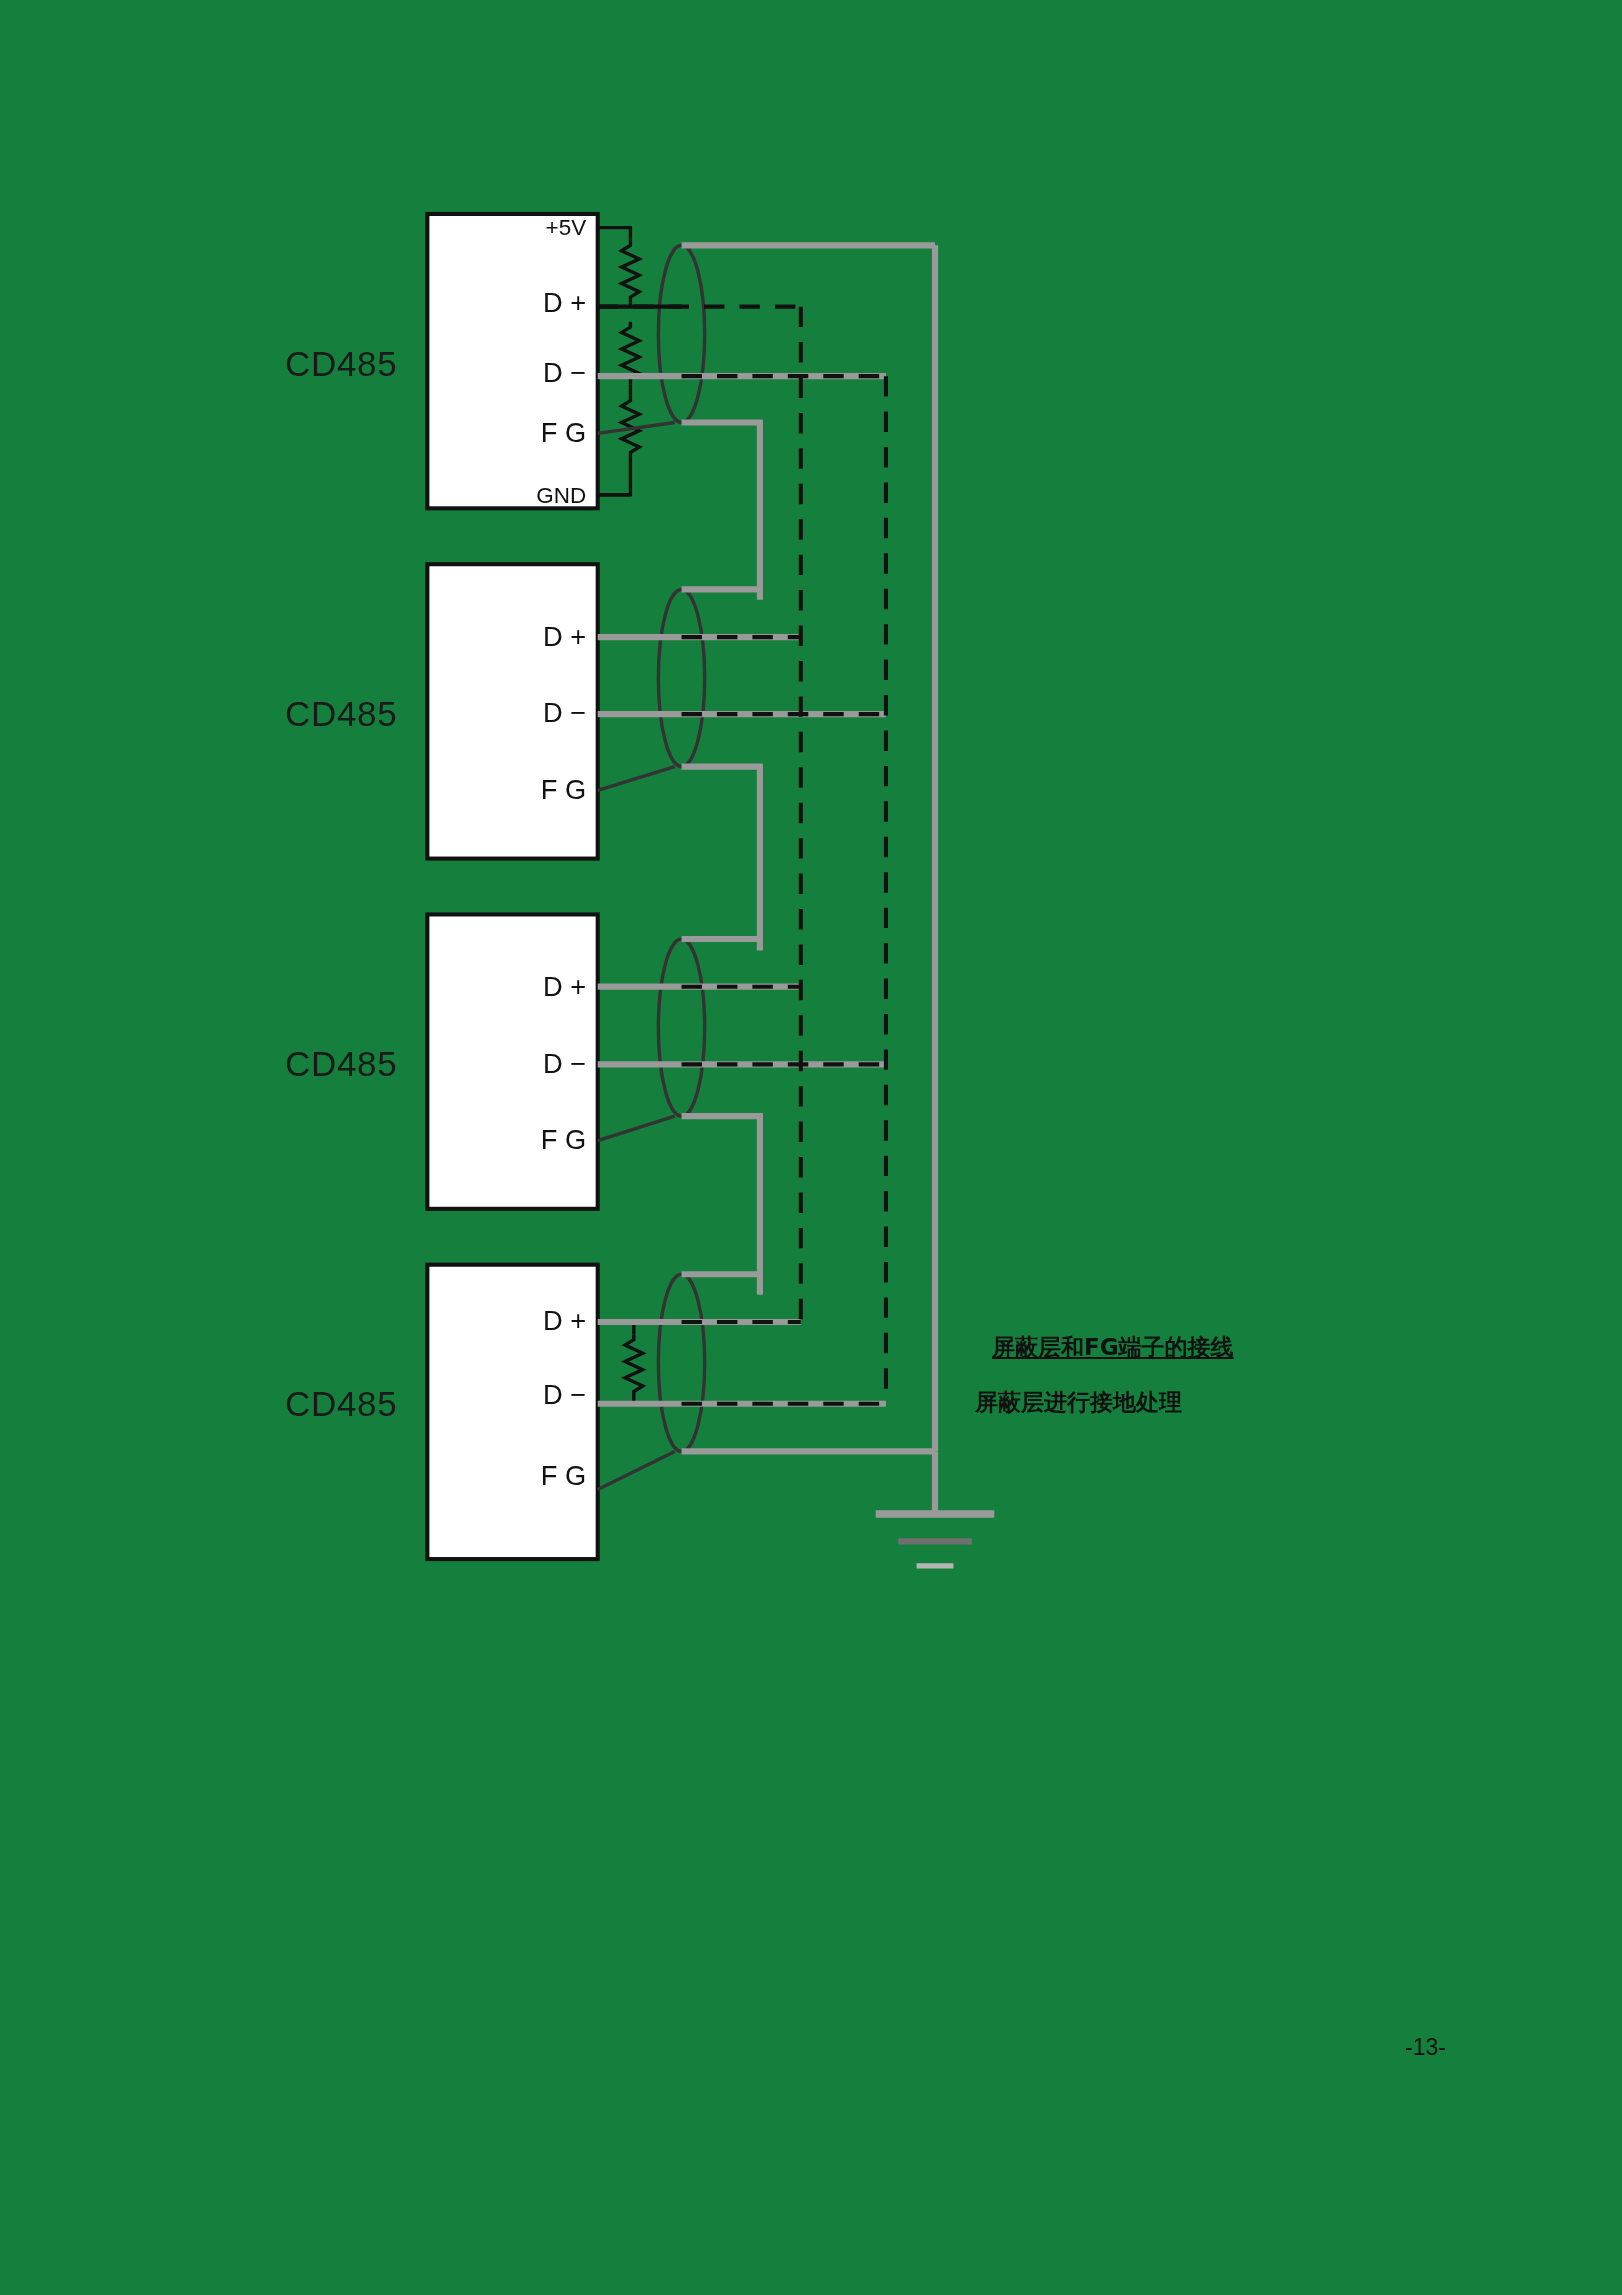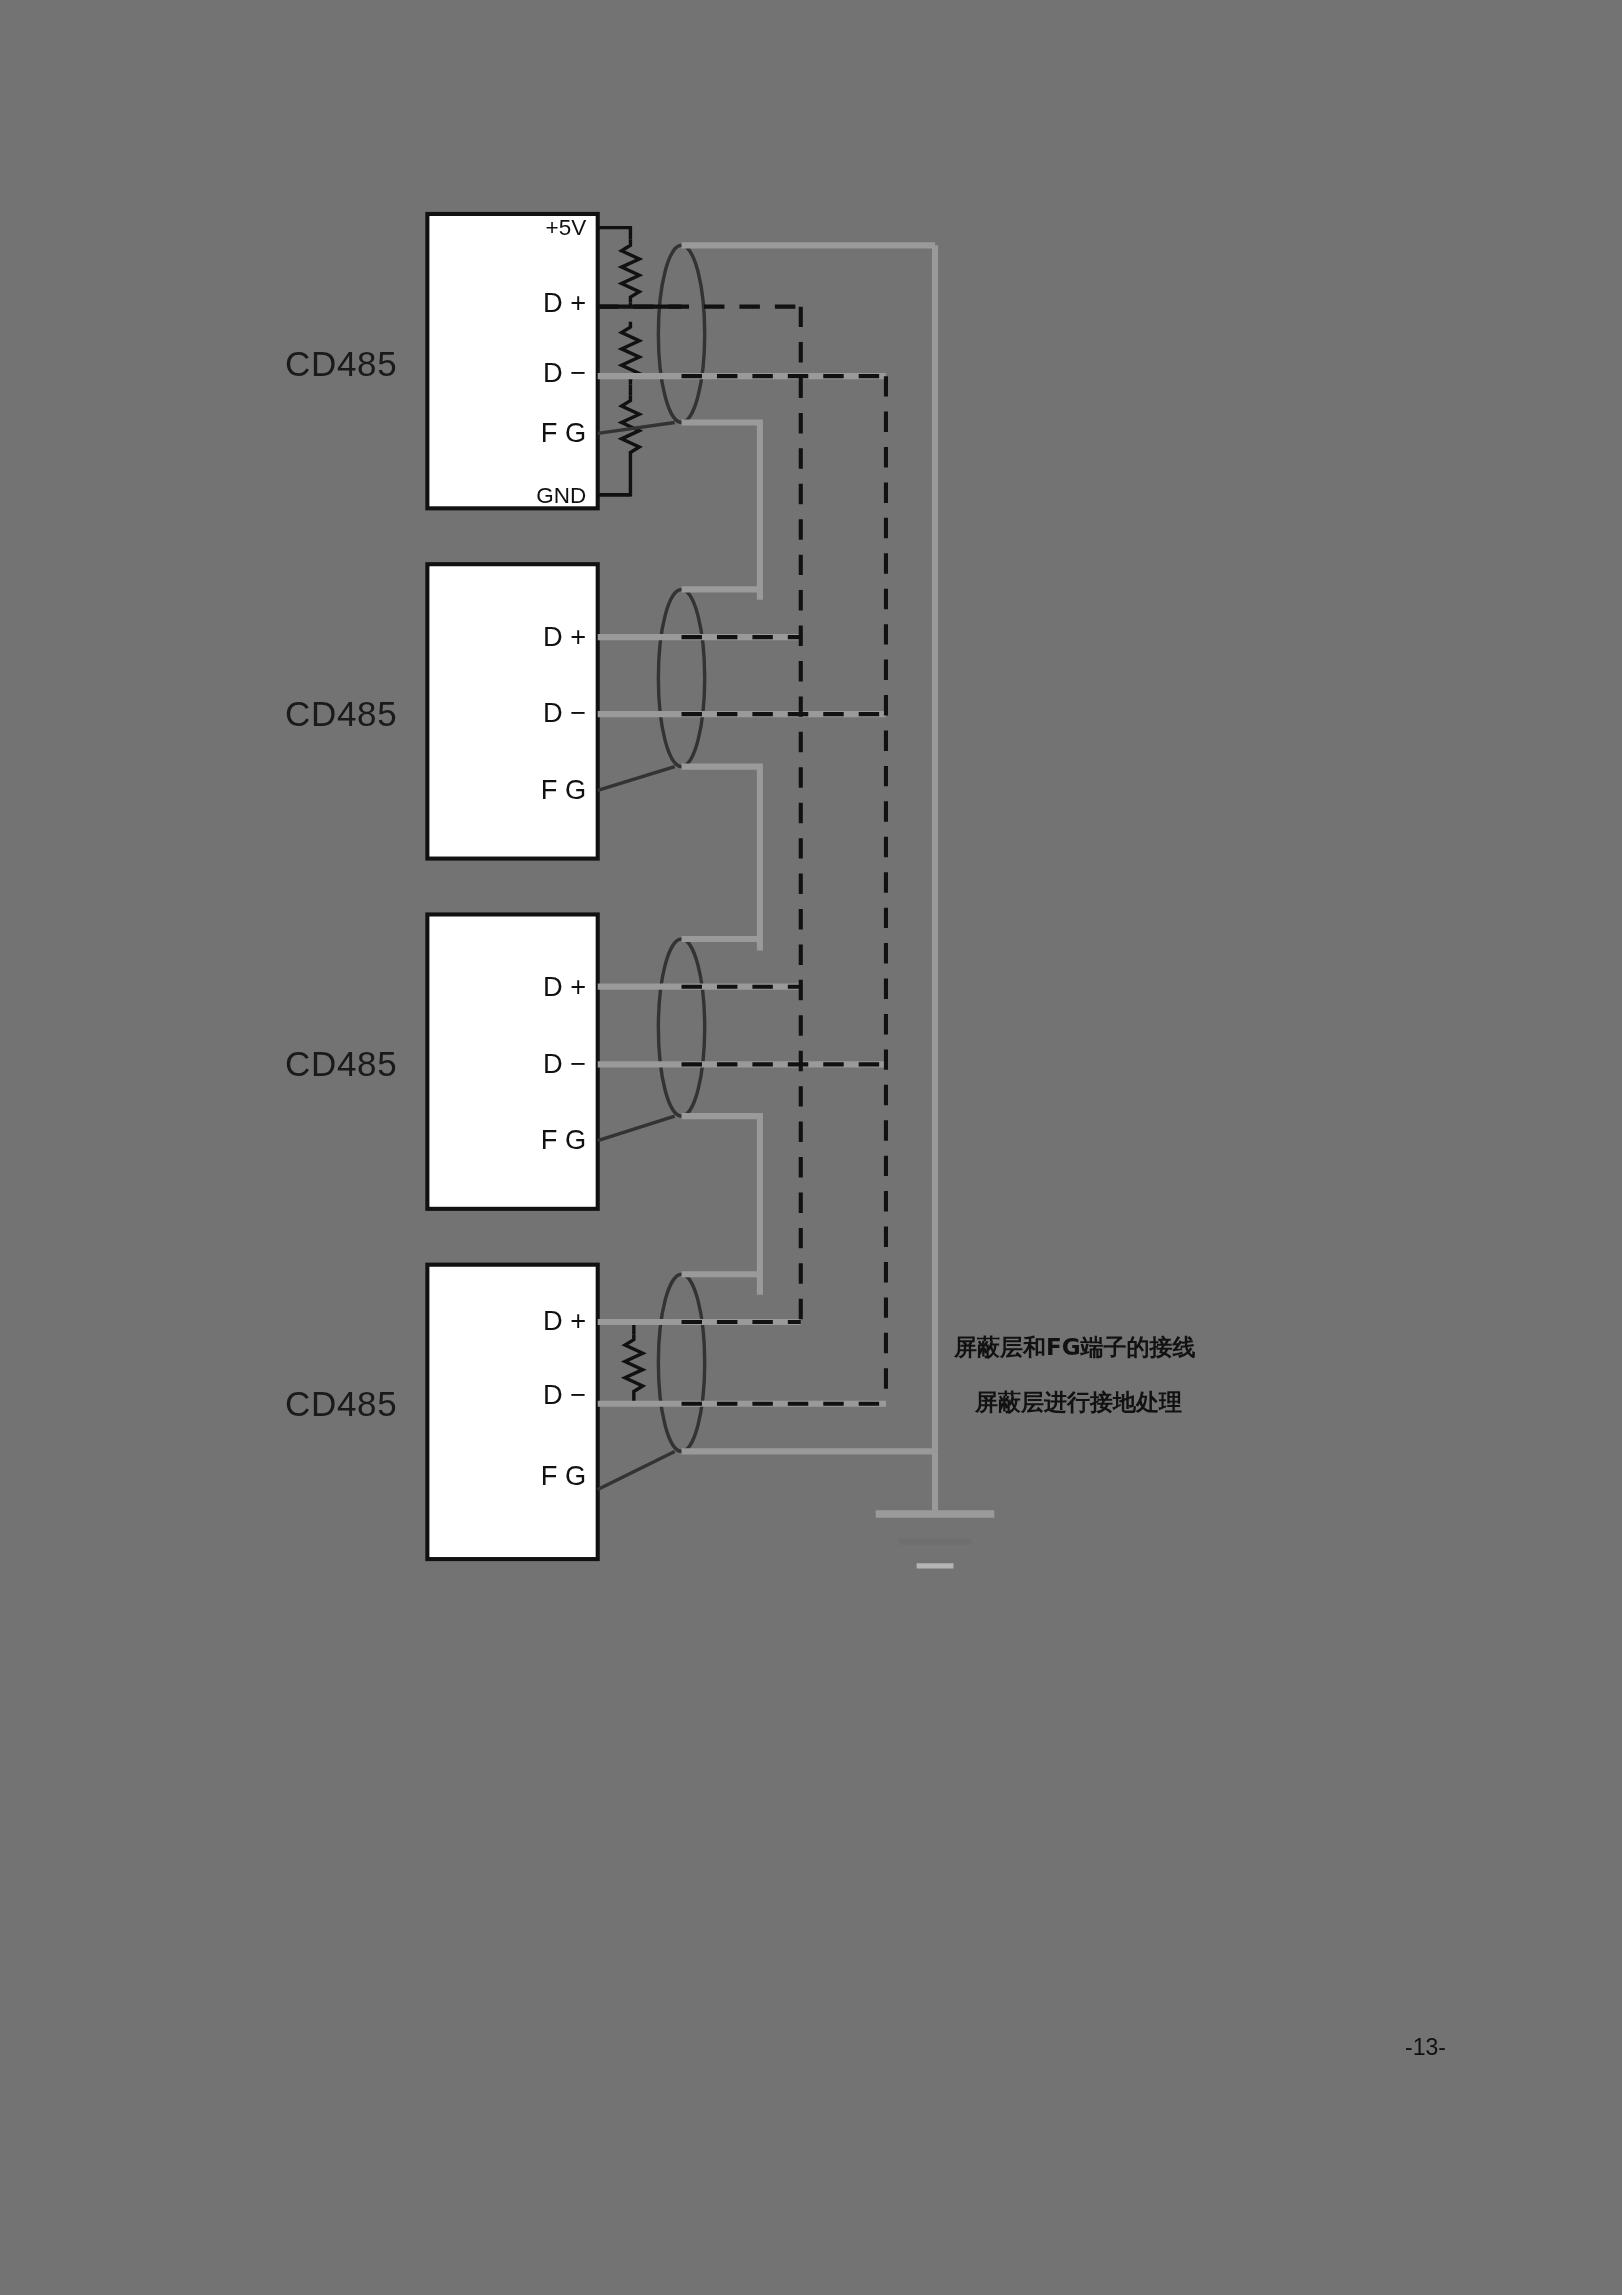--- a/index.html
+++ b/index.html
@@ -1,18 +1,18 @@
 <!DOCTYPE html>
 <html style="font-size:11px"><head>
 <meta charset="utf-8">
 <style>
   html,body{margin:0;padding:0;background:#fff;}
   body{width:1622px;height:2295px;position:relative;
        font-family:"Liberation Sans","DejaVu Sans",sans-serif;}
-  .sheet{position:absolute;inset:0;background:#737373;}
+  .sheet{position:absolute;inset:0;background:#15803d;}
   svg.diagram{position:absolute;left:0;top:0;width:1622px;height:2295px;}
   .dev-label{position:absolute;font-size:35px;color:#1a1a1a;letter-spacing:0.7px;white-space:nowrap;}
   .note{position:absolute;font-size:23px;color:#111;font-weight:bold;white-space:nowrap;
         font-family:"DejaVu Sans","Liberation Sans",sans-serif;}
   .pagenum{position:absolute;font-size:23px;color:#111;white-space:nowrap;margin-top:32px;}
   .wm{position:absolute;user-select:none;}
   .wm-main{font-size:80px;font-weight:bold;color:#fff;-webkit-text-stroke:2px #e6e6e6;
            letter-spacing:1.4px;white-space:nowrap;font-family:"DejaVu Sans","Liberation Sans",sans-serif;}
   .wm-sub{font-size:42px;font-weight:bold;color:#fff;-webkit-text-stroke:1.4px #ededed;
           letter-spacing:0.7px;white-space:nowrap;margin-top:2.7px;
@@ -129,20 +129,20 @@
       <path d="M1318,2262 L1426,2262" stroke="#6f6f6f" stroke-width="9" fill="none"></path>
       <path d="M1345,2298 L1399,2298" stroke="#b5b5b5" stroke-width="8" fill="none"></path>
     </g>
   </svg>
 
   <div class="dev-label" style="left:285px;top:344px;">CD485</div>
   <div class="dev-label" style="left:285px;top:694px;">CD485</div>
   <div class="dev-label" style="left:285px;top:1044px;">CD485</div>
   <div class="dev-label" style="left:285px;top:1384px;">CD485</div>
 
-  <div class="note" style="left:954px;top:1332px;">屏蔽层和FG端子的接线</div>
+  <div class="note" style="left:992px;top:1332px;text-decoration:underline;">屏蔽层和FG端子的接线</div>
   <div class="note" style="left:975px;top:1387px;">屏蔽层进行接地处理</div>
 
   <div class="pagenum" style="left:1405px;top:2002px;">-13-</div>
 
 
 </div>
 
 
 </body></html>

